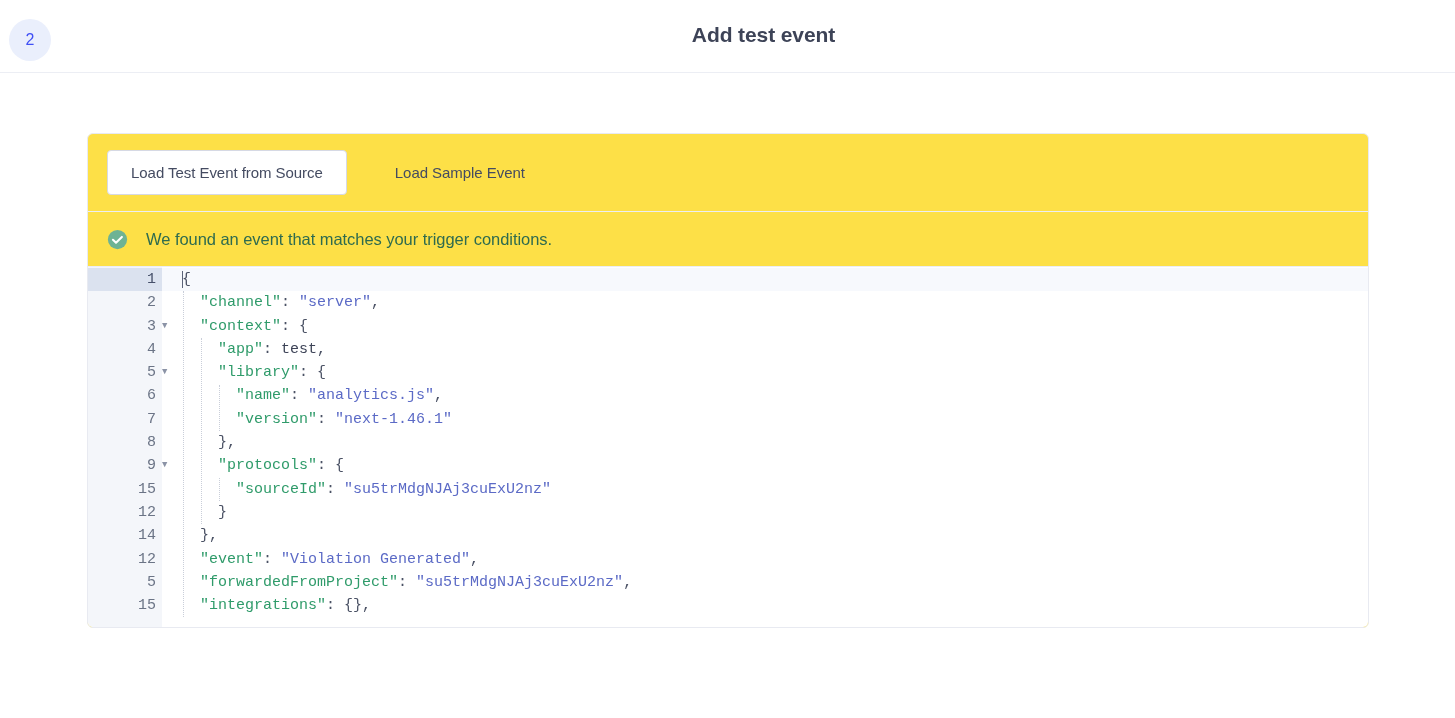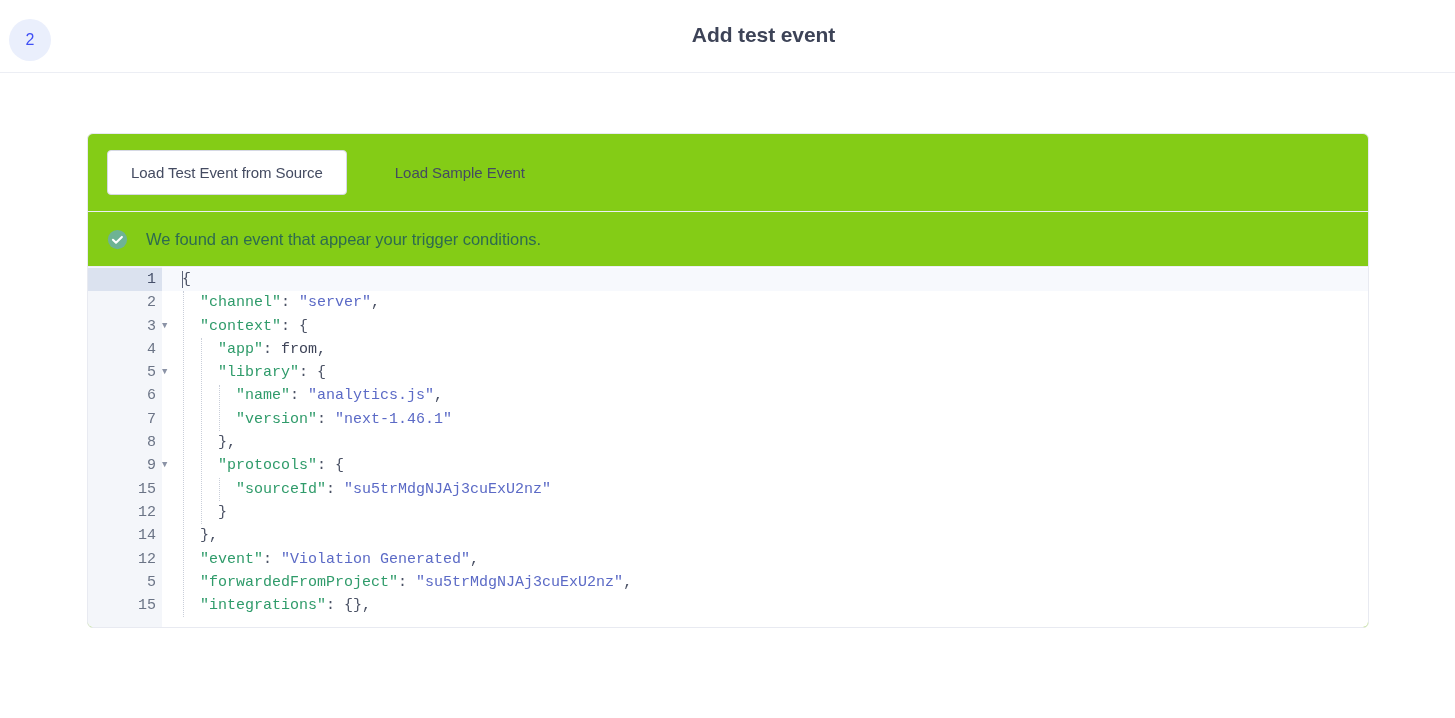--- a/index.html
+++ b/index.html
@@ -60,21 +60,21 @@
     background: #eceef4;
     width: 100%;
   }
 
   
   .card {
     margin: 60px 0 0 87px;
     width: 1282px;
     border: 1px solid #e8eaf1;
     border-radius: 6px;
-    background: #84cc16;
+    background: #fde047;
     overflow: hidden;
   }
   .card-toolbar {
     display: flex;
     align-items: center;
     height: 78px;
     padding: 0 19px;
     border-bottom: 1px solid #eceef4;
   }
   .btn-outline {
@@ -202,21 +202,21 @@
   <div class="card-toolbar">
     <button class="btn-outline">Load Test Event from Source</button>
     <button class="btn-plain">Load Sample Event</button>
   </div>
 
   <div class="status-row">
     <svg class="check-icon" viewBox="0 0 24 24">
       <circle cx="12" cy="12" r="11" fill="#6eb394"></circle>
       <path d="M6.8 12.3 L10.3 15.7 L17 9.1" fill="none" stroke="#ffffff" stroke-width="2.4" stroke-linecap="round" stroke-linejoin="round"></path>
     </svg>
-    <span class="status-text">We found an event that appear your trigger conditions.</span>
+    <span class="status-text">We found an event that matches your trigger conditions.</span>
   </div>
 
   <div class="editor">
     <div class="gutter" id="gutter">
         <div class="gnum active">1<span class="fold">▼</span></div>
         <div class="gnum">2</div>
         <div class="gnum">3<span class="fold">▼</span></div>
         <div class="gnum">4</div>
         <div class="gnum">5<span class="fold">▼</span></div>
         <div class="gnum">6</div>
@@ -233,21 +233,21 @@
     <div class="code-area" id="codeArea">
       <div class="guides" id="guides">
           <div class="guide" style="left: 21px; top: 24.3px; height: 326.2px;"></div>
           <div class="guide" style="left: 39.04px; top: 70.9px; height: 186.4px;"></div>
           <div class="guide" style="left: 57.08px; top: 117.5px; height: 46.6px;"></div>
           <div class="guide" style="left: 57.08px; top: 210.7px; height: 23.3px;"></div>
         </div>
     <div class="cline active"><span class="p">{</span><span class="cursor"></span></div>
         <div class="cline"><span>  </span><span class="k">"channel"</span><span class="p">: </span><span class="s">"server"</span><span class="p">,</span></div>
         <div class="cline"><span>  </span><span class="k">"context"</span><span class="p">: {</span></div>
-        <div class="cline"><span>    </span><span class="k">"app"</span><span class="p">: </span><span class="n">from</span><span class="p">,</span></div>
+        <div class="cline"><span>    </span><span class="k">"app"</span><span class="p">: </span><span class="n">test</span><span class="p">,</span></div>
         <div class="cline"><span>    </span><span class="k">"library"</span><span class="p">: {</span></div>
         <div class="cline"><span>      </span><span class="k">"name"</span><span class="p">: </span><span class="s">"analytics.js"</span><span class="p">,</span></div>
         <div class="cline"><span>      </span><span class="k">"version"</span><span class="p">: </span><span class="s">"next-1.46.1"</span></div>
         <div class="cline"><span>    </span><span class="p">},</span></div>
         <div class="cline"><span>    </span><span class="k">"protocols"</span><span class="p">: {</span></div>
         <div class="cline"><span>      </span><span class="k">"sourceId"</span><span class="p">: </span><span class="s">"su5trMdgNJAj3cuExU2nz"</span></div>
         <div class="cline"><span>    </span><span class="p">}</span></div>
         <div class="cline"><span>  </span><span class="p">},</span></div>
         <div class="cline"><span>  </span><span class="k">"event"</span><span class="p">: </span><span class="s">"Violation Generated"</span><span class="p">,</span></div>
         <div class="cline"><span>  </span><span class="k">"forwardedFromProject"</span><span class="p">: </span><span class="s">"su5trMdgNJAj3cuExU2nz"</span><span class="p">,</span></div>

